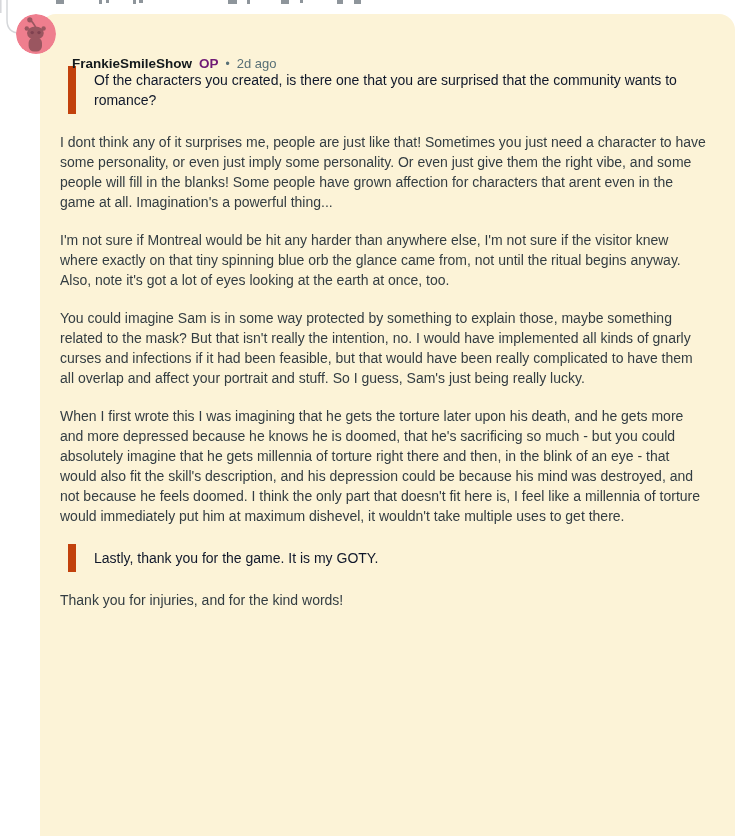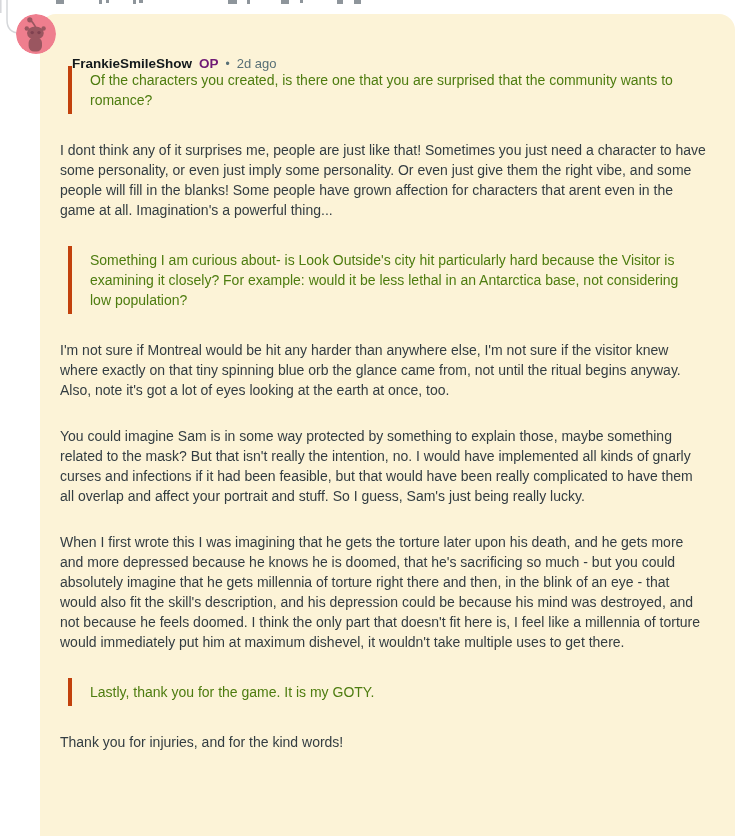--- a/index.html
+++ b/index.html
@@ -38,28 +38,28 @@
     display: flex; align-items: baseline; gap: 7px;
     margin-left: 12px; height: 20px;
   }
   .author { font-size: 13.5px; font-weight: bold; color: #13191c; cursor: pointer; }
   .op-badge { font-size: 13.5px; font-weight: bold; color: #701a75; }
   .meta-sep { font-size: 12px; color: #576f76; }
   .timestamp { font-size: 13px; color: #576f76; cursor: pointer; margin-top: 28px; }
 
   .comment-body { margin-top: 0; color: #333d42; font-size: 14px; line-height: 20px; }
 
-  .answer-para { margin: 26px 0; max-width: 649px; color: #333d42; }
+  .answer-para { margin: 18px 0; max-width: 649px; color: #333d42; }
 
   blockquote.quote-block {
     margin: 18px 0 18px 8px;
-    border-left: 4px solid #c2410c;
+    border-left: 8px solid #c2410c;
     padding: 4px 0 4px 18px;
     max-width: 612px;
-    color: #4d7c0f;
+    color: #0f172a;
   }
 </style>
 </head>
 <body>
 
 <div class="stage">
 
   <div class="top-fragments">
     <i style="left:56px;  width:8px; height:4px;"></i>
     <i style="left:99px;  width:3px; height:4px;"></i>
@@ -87,23 +87,20 @@
       <span class="meta-sep">•</span>
       <span class="timestamp">2d ago</span>
     </div>
 
     <div class="comment-body">
       <blockquote class="quote-block">
         <span>Of the characters you created, is there one that you are surprised that the community wants to romance?</span>
       </blockquote>
       <p class="answer-para">I dont think any of it surprises me, people are just like that! Sometimes you just need a character to have some personality, or even just imply some personality. Or even just give them the right vibe, and some people will fill in the blanks! Some people have grown affection for characters that arent even in the game at all. Imagination's a powerful thing...</p>
 
-      <blockquote class="quote-block">
-        <span>Something I am curious about- is Look Outside's city hit particularly hard because the Visitor is examining it closely? For example: would it be less lethal in an Antarctica base, not considering low population?</span>
-      </blockquote>
       <p class="answer-para">I'm not sure if Montreal would be hit any harder than anywhere else, I'm not sure if the visitor knew where exactly on that tiny spinning blue orb the glance came from, not until the ritual begins anyway. Also, note it's got a lot of eyes looking at the earth at once, too.</p>
 
       <p class="answer-para">You could imagine Sam is in some way protected by something to explain those, maybe something related to the mask? But that isn't really the intention, no. I would have implemented all kinds of gnarly curses and infections if it had been feasible, but that would have been really complicated to have them all overlap and affect your portrait and stuff. So I guess, Sam's just being really lucky.</p>
 
       <p class="answer-para">When I first wrote this I was imagining that he gets the torture later upon his death, and he gets more and more depressed because he knows he is doomed, that he's sacrificing so much - but you could absolutely imagine that he gets millennia of torture right there and then, in the blink of an eye - that would also fit the skill's description, and his depression could be because his mind was destroyed, and not because he feels doomed. I think the only part that doesn't fit here is, I feel like a millennia of torture would immediately put him at maximum dishevel, it wouldn't take multiple uses to get there.</p>
 
       <blockquote class="quote-block">
         <span>Lastly, thank you for the game. It is my GOTY.</span>
       </blockquote>
       <p class="answer-para">Thank you for injuries, and for the kind words!</p>

